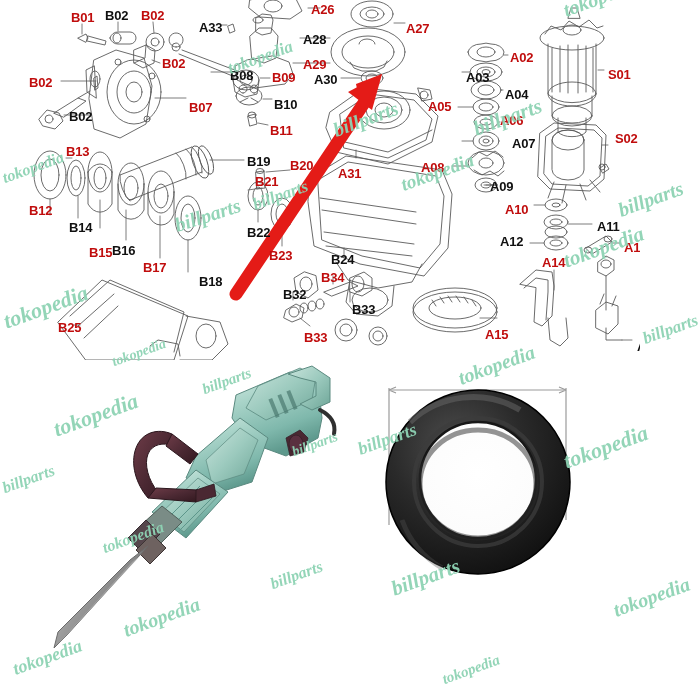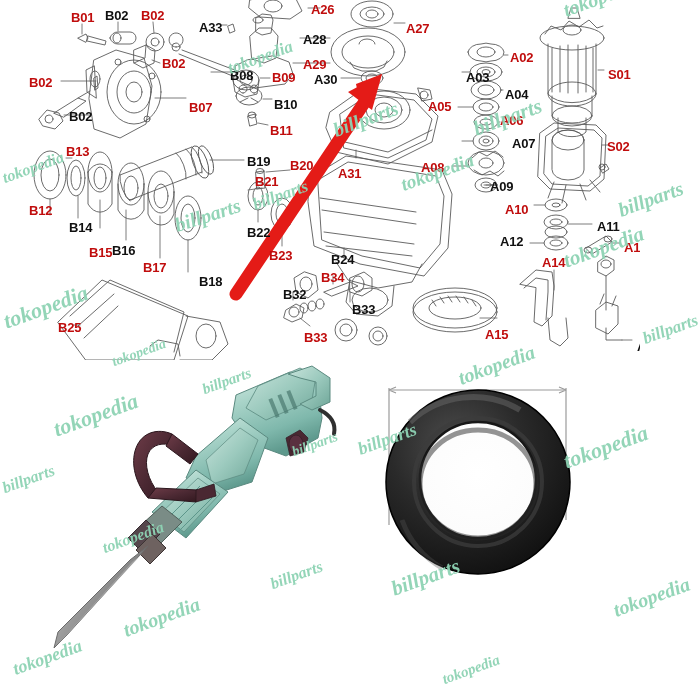--- a/index.html
+++ b/index.html
@@ -345,21 +345,21 @@
         <div class="lbl black" style="left: 314px; top: 73px;">A30</div>
         <div class="lbl black" style="left: 466px; top: 71px;">A03</div>
         <div class="lbl red" style="left: 29px; top: 76px;">B02</div>
         <div class="lbl black" style="left: 505px; top: 88px;">A04</div>
         <div class="lbl red" style="left: 189px; top: 101px;">B07</div>
         <div class="lbl black" style="left: 274px; top: 98px;">B10</div>
         <div class="lbl red" style="left: 428px; top: 100px;">A05</div>
         <div class="lbl black" style="left: 69px; top: 110px;">B02</div>
         <div class="lbl red" style="left: 500px; top: 114px;">A06</div>
         <div class="lbl red" style="left: 270px; top: 124px;">B11</div>
-        <div class="lbl red" style="left: 607px; top: 140px;">S02</div>
+        <div class="lbl red" style="left: 607px; top: 132px; padding-left: 8px;">S02</div>
         <div class="lbl black" style="left: 502px; top: 137px; margin-left: 10px;">A07</div>
         <div class="lbl red" style="left: 66px; top: 145px;">B13</div>
         <div class="lbl red" style="left: 338px; top: 143px; margin-top: 24px;">A31</div>
         <div class="lbl black" style="left: 247px; top: 155px;">B19</div>
         <div class="lbl red" style="left: 290px; top: 159px;">B20</div>
         <div class="lbl red" style="left: 421px; top: 161px;">A08</div>
         <div class="lbl red" style="left: 255px; top: 175px;">B21</div>
         <div class="lbl black" style="left: 490px; top: 180px;">A09</div>
         <div class="lbl red" style="left: 29px; top: 204px;">B12</div>
         <div class="lbl red" style="left: 505px; top: 203px;">A10</div>

